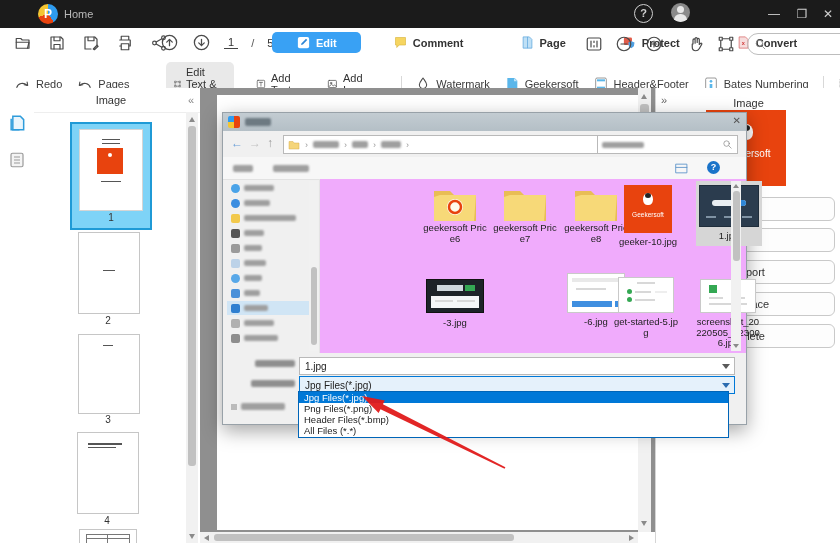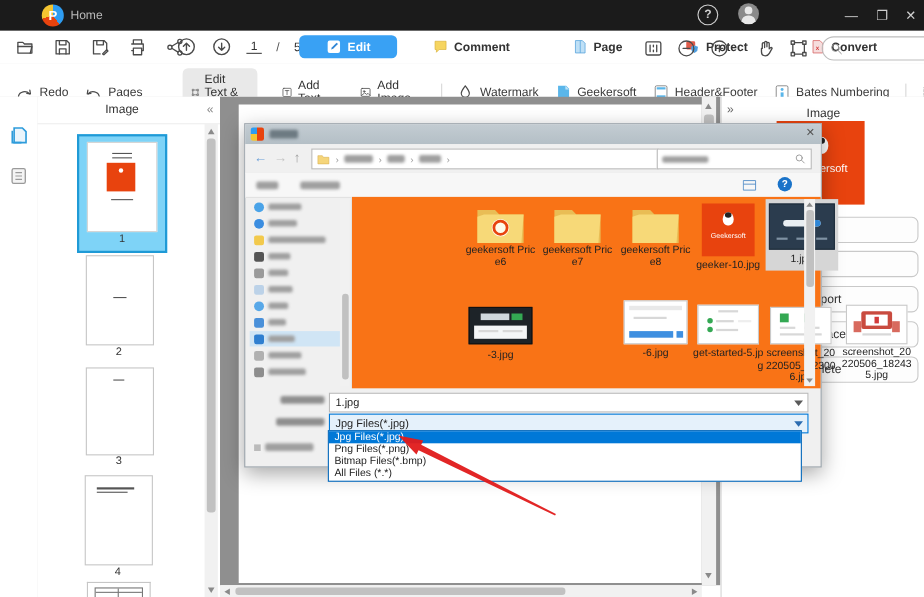--- a/index.html
+++ b/index.html
@@ -476,21 +476,21 @@
       <div class="navrow" style="top:152px;">
           <span class="navico" style="background:#8d8d8d;"></span>
           <span class="blur" style="width:34px;height:6px;"></span>
         </div>
     </div>
     <div class="abs sbar" style="left:86px;top:68px;width:9px;height:170px;">
       <div class="sthumb abs" style="left:1.5px;top:86px;width:6px;height:78px;"></div>
     </div>
     <div class="abs" style="left:96px;top:66px;width:1px;height:174px;background:#e4e4e4;"></div>
 
-    <div class="abs" style="left:97px;top:66px;width:426px;height:174px;background:#f97316;">
+    <div class="abs" style="left:97px;top:66px;width:426px;height:174px;background:#f0abfc;">
 
       <div class="fcell" style="left:103px;top:6px;">
         <svg class="folder-svg" width="46" height="38" viewBox="0 0 46 38">
           <path d="M2 6h16l4 4h22v26H2z" fill="#e9bd55"></path>
             <path d="M2 12l6-2h36l-2 26H2z" fill="#f7d978"></path>
           <circle cx="23" cy="22" r="8" fill="#fff" opacity=".85"></circle>
             <circle cx="23" cy="22" r="6" fill="none" stroke="#e8430e" stroke-width="2.5"></circle>
         </svg>
         <div class="flabel">geekersoft Price6</div>
       </div>
@@ -502,21 +502,21 @@
         <div class="flabel">geekersoft Price7</div>
       </div>
       <div class="fcell" style="left:244px;top:6px;">
         <svg class="folder-svg" width="46" height="38" viewBox="0 0 46 38">
           <path d="M2 6h16l4 4h22v26H2z" fill="#e9bd55"></path>
             <path d="M2 12l6-2h36l-2 26H2z" fill="#f7d978"></path>
         </svg>
         <div class="flabel">geekersoft Price8</div>
       </div>
 
-      <div class="fcell" style="left:310px;top:6px;">
+      <div class="fcell" style="left:296px;top:6px;">
         <div style="width:48px;height:48px;background:#e8430e;margin:0 auto;position:relative;">
           <div style="position:absolute;left:19px;top:8px;width:10px;height:12px;border-radius:50% 50% 45% 45%;background:#fff;"></div>
           <div style="position:absolute;left:21px;top:8px;width:6px;height:5px;border-radius:50%;background:#222;"></div>
           <div style="position:absolute;left:0;top:26px;width:48px;text-align:center;color:#fff;font-size:6.5px;">Geekersoft</div>
         </div>
         <div class="flabel" style="margin-top:4px;">geeker-10.jpg</div>
       </div>
 
       <div class="fcell" style="left:376px;top:2px;background:#d6d6d6;padding:4px 0 4px 0;width:66px;">
         <div class="shot" style="width:58px;height:40px;background:#2b3c4e;border-color:#1f2d3b;">
@@ -542,52 +542,41 @@
       </div>
       <div class="fcell" style="left:244px;top:94px;">
         <div class="shot" style="width:56px;height:38px;">
           <div class="gline" style="left:4px;top:4px;width:48px;background:#e9e9e9;height:4px;"></div>
           <div class="gline" style="left:8px;top:14px;width:30px;"></div>
           <div style="position:absolute;left:4px;bottom:5px;width:40px;height:6px;background:#3f8fe0;"></div>
           <div style="position:absolute;right:3px;bottom:5px;width:6px;height:6px;background:#3f8fe0;"></div>
         </div>
         <div class="flabel" style="margin-top:4px;">-6.jpg</div>
       </div>
-      <div class="fcell" style="left:310px;top:98px;text-align:right;">
+      <div class="fcell" style="left:294px;top:98px;">
         <div class="shot" style="width:54px;height:34px;">
           <div class="gline" style="left:18px;top:4px;width:18px;"></div>
           <div style="position:absolute;left:8px;top:11px;width:5px;height:5px;border-radius:50%;background:#34a853;"></div>
           <div class="gline" style="left:16px;top:13px;width:16px;"></div>
           <div style="position:absolute;left:8px;top:19px;width:5px;height:5px;border-radius:50%;background:#34a853;"></div>
           <div class="gline" style="left:16px;top:21px;width:20px;"></div>
           <div class="gline" style="left:36px;top:13px;width:12px;background:#eee;"></div>
         </div>
         <div class="flabel" style="margin-top:4px;">get-started-5.jpg</div>
       </div>
       <div class="fcell" style="left:376px;top:100px;">
         <div class="shot" style="width:54px;height:32px;">
           <div style="position:absolute;left:8px;top:5px;width:8px;height:8px;background:#34a853;"></div>
           <div style="position:absolute;left:30px;top:5px;width:8px;height:8px;background:#34a853;"></div>
           <div class="gline" style="left:8px;top:17px;width:14px;"></div>
           <div class="gline" style="left:30px;top:17px;width:14px;"></div>
           <div class="gline" style="left:8px;top:23px;width:38px;"></div>
         </div>
         <div class="flabel" style="margin-top:4px;">screenshot_20220505_123006.jpg</div>
       </div>
-      <div class="fcell" style="left:445px;top:98px;">
-        <div class="shot" style="width:54px;height:34px;">
-          <div style="position:absolute;left:13px;top:5px;width:28px;height:16px;background:#c94b3f;border-radius:2px;"></div>
-          <div style="position:absolute;left:17px;top:8px;width:20px;height:10px;background:#fff;"></div>
-          <div style="position:absolute;left:25px;top:10px;width:4px;height:6px;background:#d23b3b;"></div>
-          <div style="position:absolute;left:6px;top:14px;width:7px;height:10px;background:#d86a5e;"></div>
-          <div style="position:absolute;right:6px;top:14px;width:7px;height:10px;background:#d86a5e;"></div>
-          <div class="gline" style="left:14px;top:25px;width:26px;"></div>
-        </div>
-        <div class="flabel" style="margin-top:3px;">screenshot_20220506_182435.jpg</div>
-      </div>
     </div>
 
     <div class="abs sbar" style="left:508px;top:68px;width:10px;height:170px;">
       <div class="tri abs" style="left:2px;top:3px;border-left:3px solid transparent;border-right:3px solid transparent;border-bottom:4px solid #8a8a8a;"></div>
       <div class="sthumb abs" style="left:1.5px;top:10px;width:7px;height:70px;"></div>
       <div class="tri abs" style="left:2px;bottom:3px;border-left:3px solid transparent;border-right:3px solid transparent;border-top:4px solid #8a8a8a;"></div>
     </div>
 
     <span class="blur abs" style="left:32px;top:247px;width:40px;background:#8f8f8f;"></span>
     <div class="combo field" style="top:244px;">
@@ -602,21 +591,21 @@
 
     <div class="abs flex" style="left:8px;top:290px;gap:4px;">
       <span style="width:6px;height:6px;background:#bbb;display:inline-block;"></span>
       <span class="blur" style="width:44px;"></span>
     </div>
   </div>
 
   <div class="abs" id="ftlist" style="left:298px;top:391px;">
     <div class="ftrow sel">Jpg Files(*.jpg)</div>
     <div class="ftrow">Png Files(*.png)</div>
-    <div class="ftrow">Bitmap Files(*.bmp)</div>
+    <div class="ftrow">Header Files(*.bmp)</div>
     <div class="ftrow">All Files (*.*)</div>
   </div>
 
   <svg class="abs" id="arrow-svg">
     <polygon points="362,396 384.8,400.5 382.9,404.3 505.4,467.3 504.6,468.7 380.5,409.3 378.6,413.1" fill="#e01a1a" opacity="0.95"></polygon>
   </svg>
 
 </div>
 
 </body></html>

